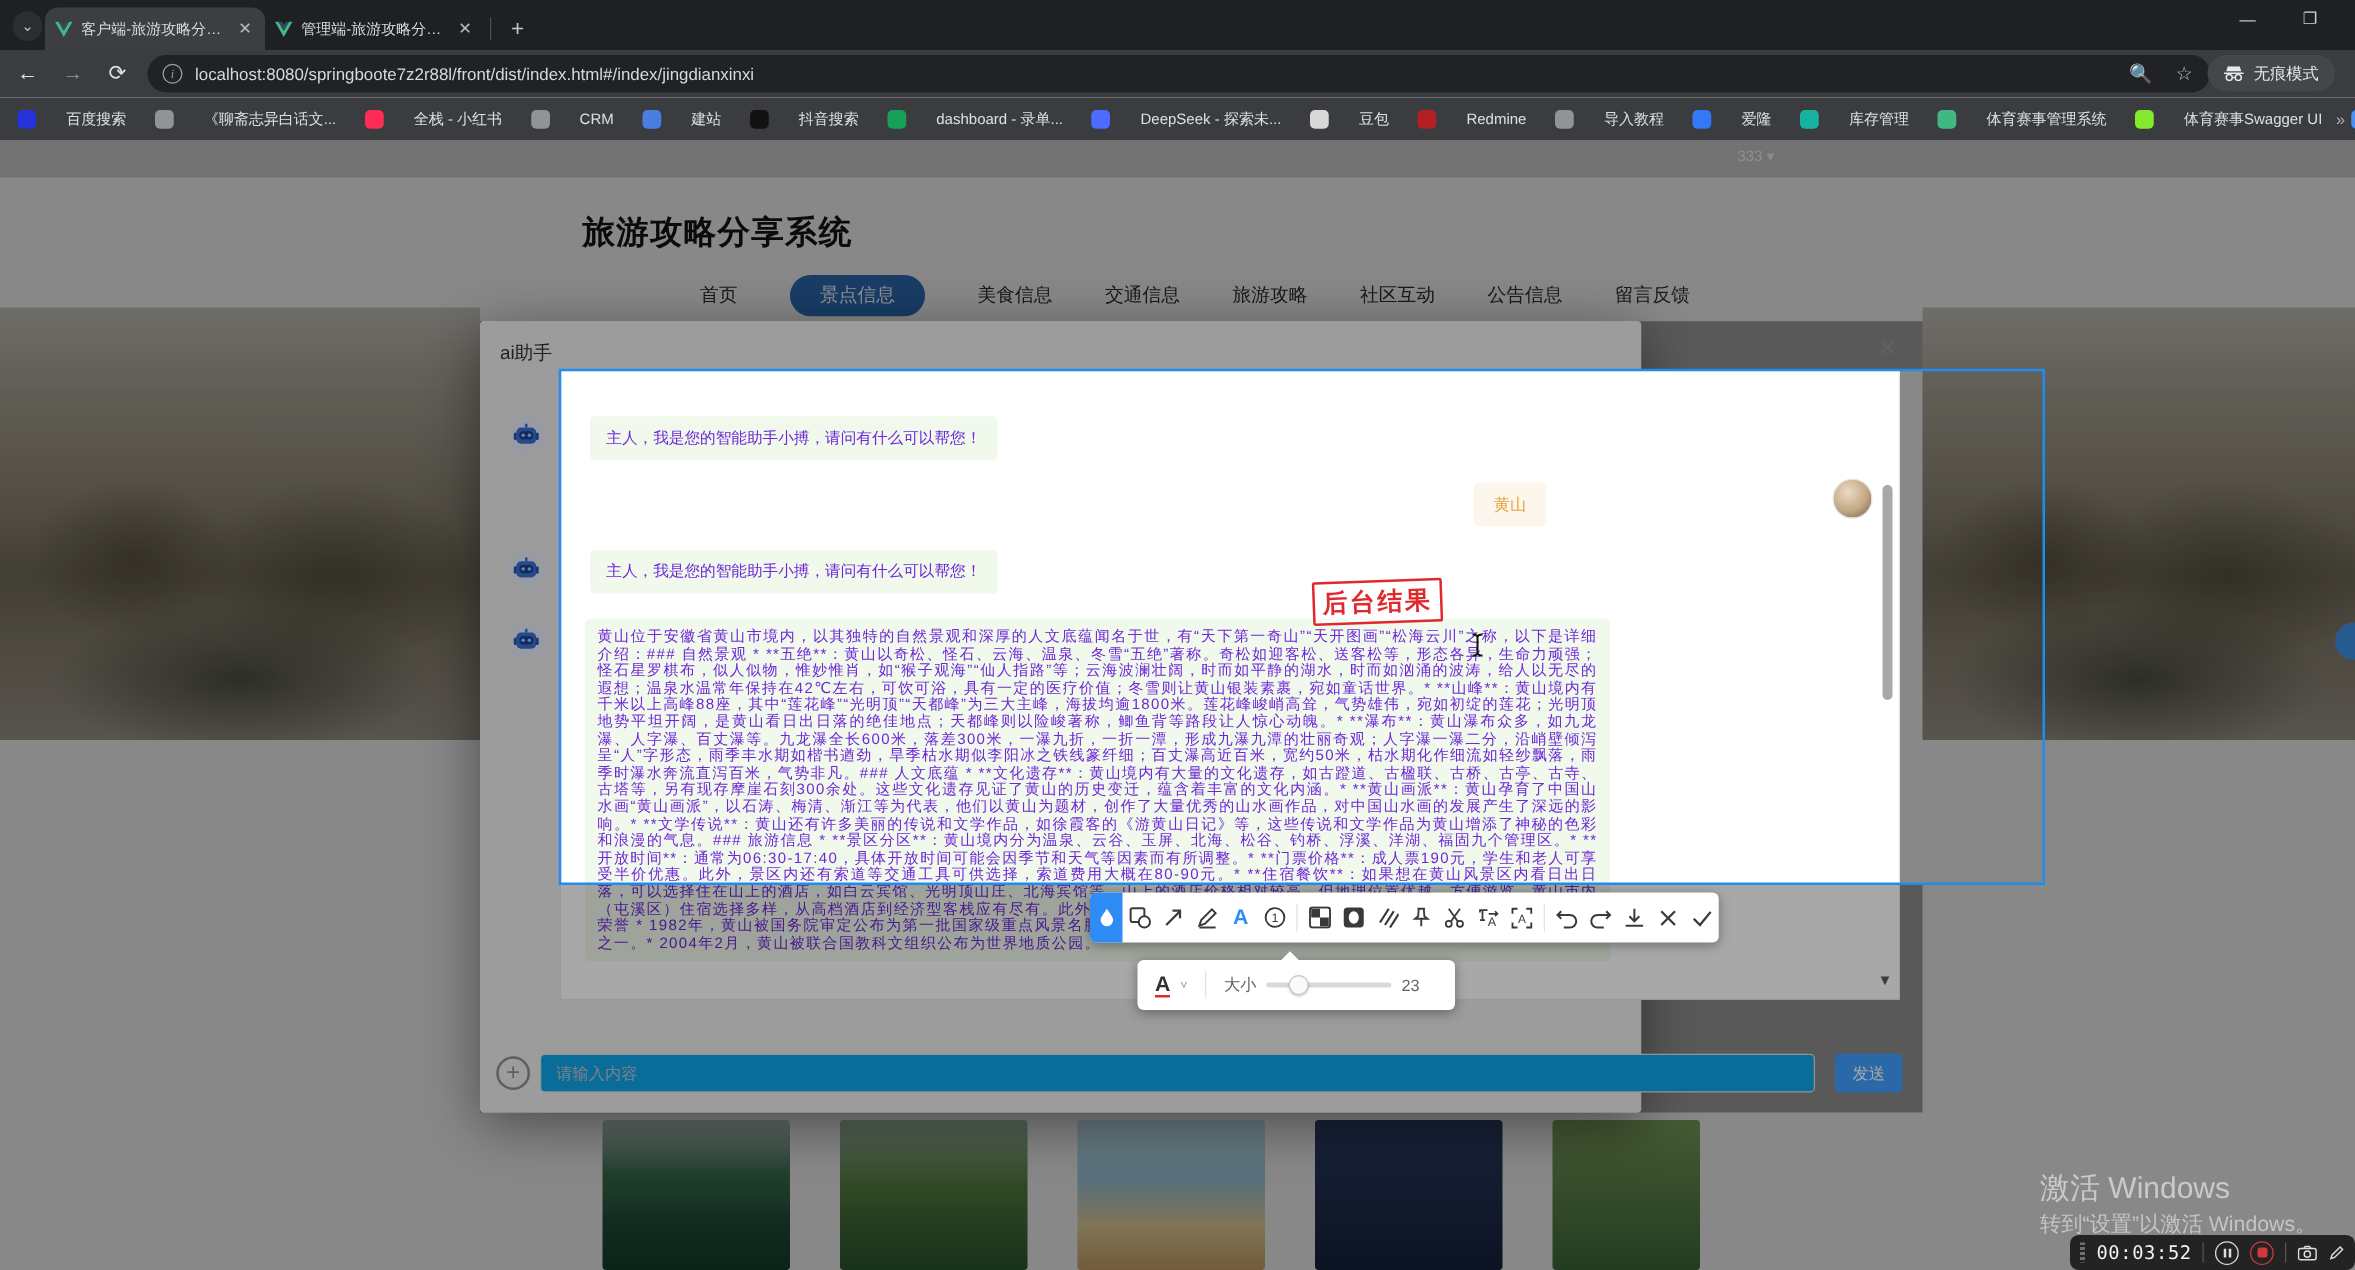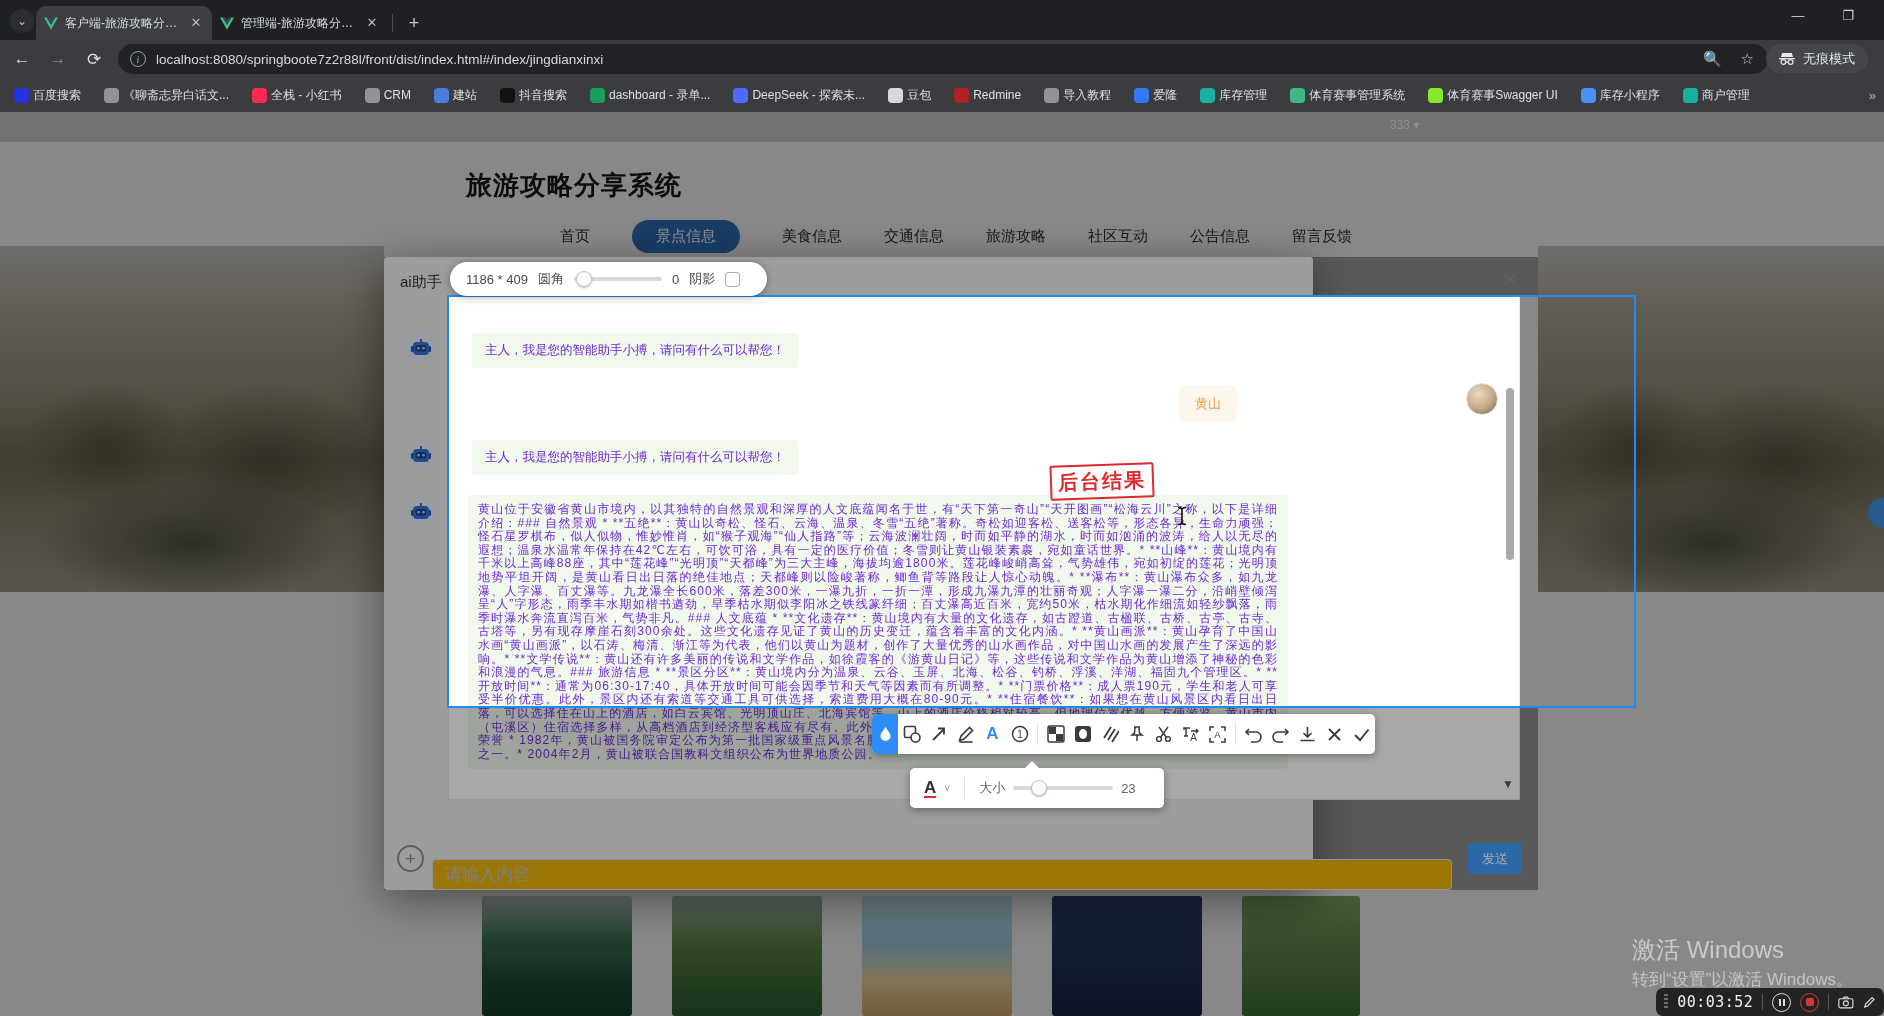--- a/index.html
+++ b/index.html
@@ -18,21 +18,21 @@
   .newtab{width:26px;height:26px;margin:0 0 4px 4px;color:#c3c6ca;font-size:18px;display:flex;align-items:center;justify-content:center;border-radius:50%;}
   .wctrl{position:absolute;top:0;height:30px;width:44px;color:#cfd2d5;display:flex;align-items:center;justify-content:center;font-size:13px;}
   .toolbar{position:absolute;left:0;top:40px;width:1884px;height:38px;background:#3a3c3f;display:flex;align-items:center;}
   .navbtn{width:28px;height:28px;margin-left:8px;display:flex;align-items:center;justify-content:center;color:#dcdee1;font-size:17px;border-radius:50%;}
   .navbtn.dim{color:#84888c;}
   .urlbar{position:absolute;left:118px;top:4px;width:1650px;height:30px;background:#202226;border-radius:15px;display:flex;align-items:center;padding:0 12px;color:#d7d9dc;font-size:13.5px;}
   .urlbar .info{width:16px;height:16px;border:1.4px solid #9aa0a6;border-radius:50%;color:#9aa0a6;font-size:10px;display:flex;align-items:center;justify-content:center;margin-right:10px;flex:0 0 auto;font-style:italic;font-family:"Liberation Serif",serif;}
   .urlbar .uright{position:absolute;right:14px;display:flex;gap:18px;color:#c8cbce;font-size:15px;}
   .incog{position:absolute;right:16px;top:4px;height:29px;background:#44464b;border-radius:15px;display:flex;align-items:center;padding:0 13px;color:#e6e8ea;font-size:13px;gap:8px;}
   .bookmarks{position:absolute;left:0;top:78px;width:1884px;height:34px;background:#3a3c3f;display:flex;align-items:center;padding:0 14px;gap:23px;}
-  .bm{display:flex;align-items:center;gap:4px;color:#dde0e3;font-size:12px;white-space:nowrap;text-align:center;}
+  .bm{display:flex;align-items:center;gap:24px;color:#dde0e3;font-size:12px;white-space:nowrap;text-align:center;}
   .bm .fav{width:15px;height:15px;border-radius:4px;flex:0 0 auto;}
   .bm-more{position:absolute;right:8px;color:#aab0b5;font-size:13px;}
 
   
   .pageband{position:absolute;left:0;top:112px;width:1884px;height:30px;background:#cbcbcb;}
   .counter333{position:absolute;left:1390px;top:118px;font-size:12px;color:#fcfcfc;}
   .ptitle{position:absolute;left:466px;top:168px;font-size:26px;font-weight:bold;color:#151515;letter-spacing:1px;}
   .pnav{position:absolute;left:560px;top:220px;display:flex;align-items:center;gap:42px;font-size:15px;color:#2e2e2e;justify-content:center;}
   .pnav .navitem{padding:6px 0;}
   .pnav .navitem.active{background:#2d6db8;color:#fff;border-radius:17px;padding:7px 24px;}
@@ -59,21 +59,21 @@
   .mu{right:76px;top:129px;padding:9px 16px;font-size:13px;}
   .m2{left:72px;top:183px;}
   .m3{left:68px;top:238px;width:820px;padding:8px 10px;font-size:12px;line-height:13.6px;letter-spacing:1.1px;text-align:justify;}
   .avatar{position:absolute;width:30px;height:30px;border-radius:50%;overflow:hidden;background:#dfe7f2;}
   .av1{left:22px;top:76px;} .av2{left:22px;top:183px;} .av3{left:22px;top:240px;}
   .uavatar{position:absolute;left:1082px;top:126px;width:32px;height:32px;border-radius:50%;
     background:radial-gradient(circle at 38% 32%, #ecd9c4, #c3a886 55%, #77634c 95%);border:1px solid #e3e3e3;}
   .scroll-thumb{position:absolute;left:1122px;top:131px;width:8px;height:172px;background:#a8a8a8;border-radius:4px;}
   .scroll-down{position:absolute;left:1118px;top:520px;font-size:12px;color:#5a5a5a;}
   .plus-btn{position:absolute;left:13px;top:588px;width:27px;height:27px;border-radius:50%;border:2px solid #8d9096;color:#8d9096;font-size:19px;line-height:23px;text-align:center;}
-  .chat-input{position:absolute;left:48px;top:602px;width:1020px;height:31px;border:1px solid #dcdfe6;border-radius:4px;background:#eab308;padding:0 12px;font-size:17px;color:#333;outline:none;}
+  .chat-input{position:absolute;left:48px;top:586px;width:1020px;height:31px;border:1px solid #dcdfe6;border-radius:4px;background:#0ea5e9;padding:0 12px;font-size:13px;color:#333;outline:none;}
   .chat-input::placeholder{color:#bfc4cc;}
   .send-btn{position:absolute;left:1084px;top:586px;width:54px;height:31px;background:#409eff;border:none;border-radius:4px;color:#fff;font-size:13px;}
   .dlg-dim{position:absolute;background:rgba(0,0,0,0.34);z-index:30;}
 
   
   .sel-rect{position:absolute;left:447px;top:295px;width:1189px;height:413px;border:2px solid #1f8cf0;z-index:40;}
   .pillbar{position:absolute;left:450px;top:262px;width:317px;height:34px;background:#fff;border-radius:17px;box-shadow:0 1px 7px rgba(0,0,0,.35);display:flex;align-items:center;padding:0 16px;gap:10px;font-size:13px;color:#4a4a4a;z-index:50;}
   .slider{position:relative;height:4px;background:#d9d9d9;border-radius:2px;}
   .knob{position:absolute;top:-6px;width:16px;height:16px;border-radius:50%;background:#fafafa;border:1px solid #c9c9c9;box-shadow:0 1px 2px rgba(0,0,0,.25);}
   .checkbox{width:15px;height:15px;border:1.5px solid #ababab;border-radius:3px;background:#fff;}
@@ -312,30 +312,20 @@
     <input class="chat-input" placeholder="请输入内容" style="">
     <button class="send-btn">发送</button>
   </div>
 
   <div class="dlg-dim" style="left:384px;top:257px;width:1154px;height:39px;"></div>
   <div class="dlg-dim" style="left:384px;top:296px;width:64px;height:412px;"></div>
   <div class="dlg-dim" style="left:384px;top:708px;width:1154px;height:182px;"></div>
 
   <div class="sel-rect"></div>
 
-  <div class="pillbar">
-    <span>1186 * 409</span>
-    <span>圆角</span>
-    <span class="slider" style="width:88px;">
-        <span class="knob" style="left:2px;"></span>
-      </span>
-    <span>0</span>
-    <span>阴影</span>
-    <span class="checkbox"></span>
-  </div>
 
   <div class="stamp">后台结果</div>
 
   <div class="atoolbar">
     <div class="ablue">
       <svg width="13" height="16" viewBox="0 0 13 16">
           <path fill="#fff" d="M6.5 1C4 5 1.5 7.5 1.5 10a5 5 0 0 0 10 0C11.5 7.5 9 5 6.5 1Z"></path>
         </svg>
     </div>
     <div class="atool-btn">

